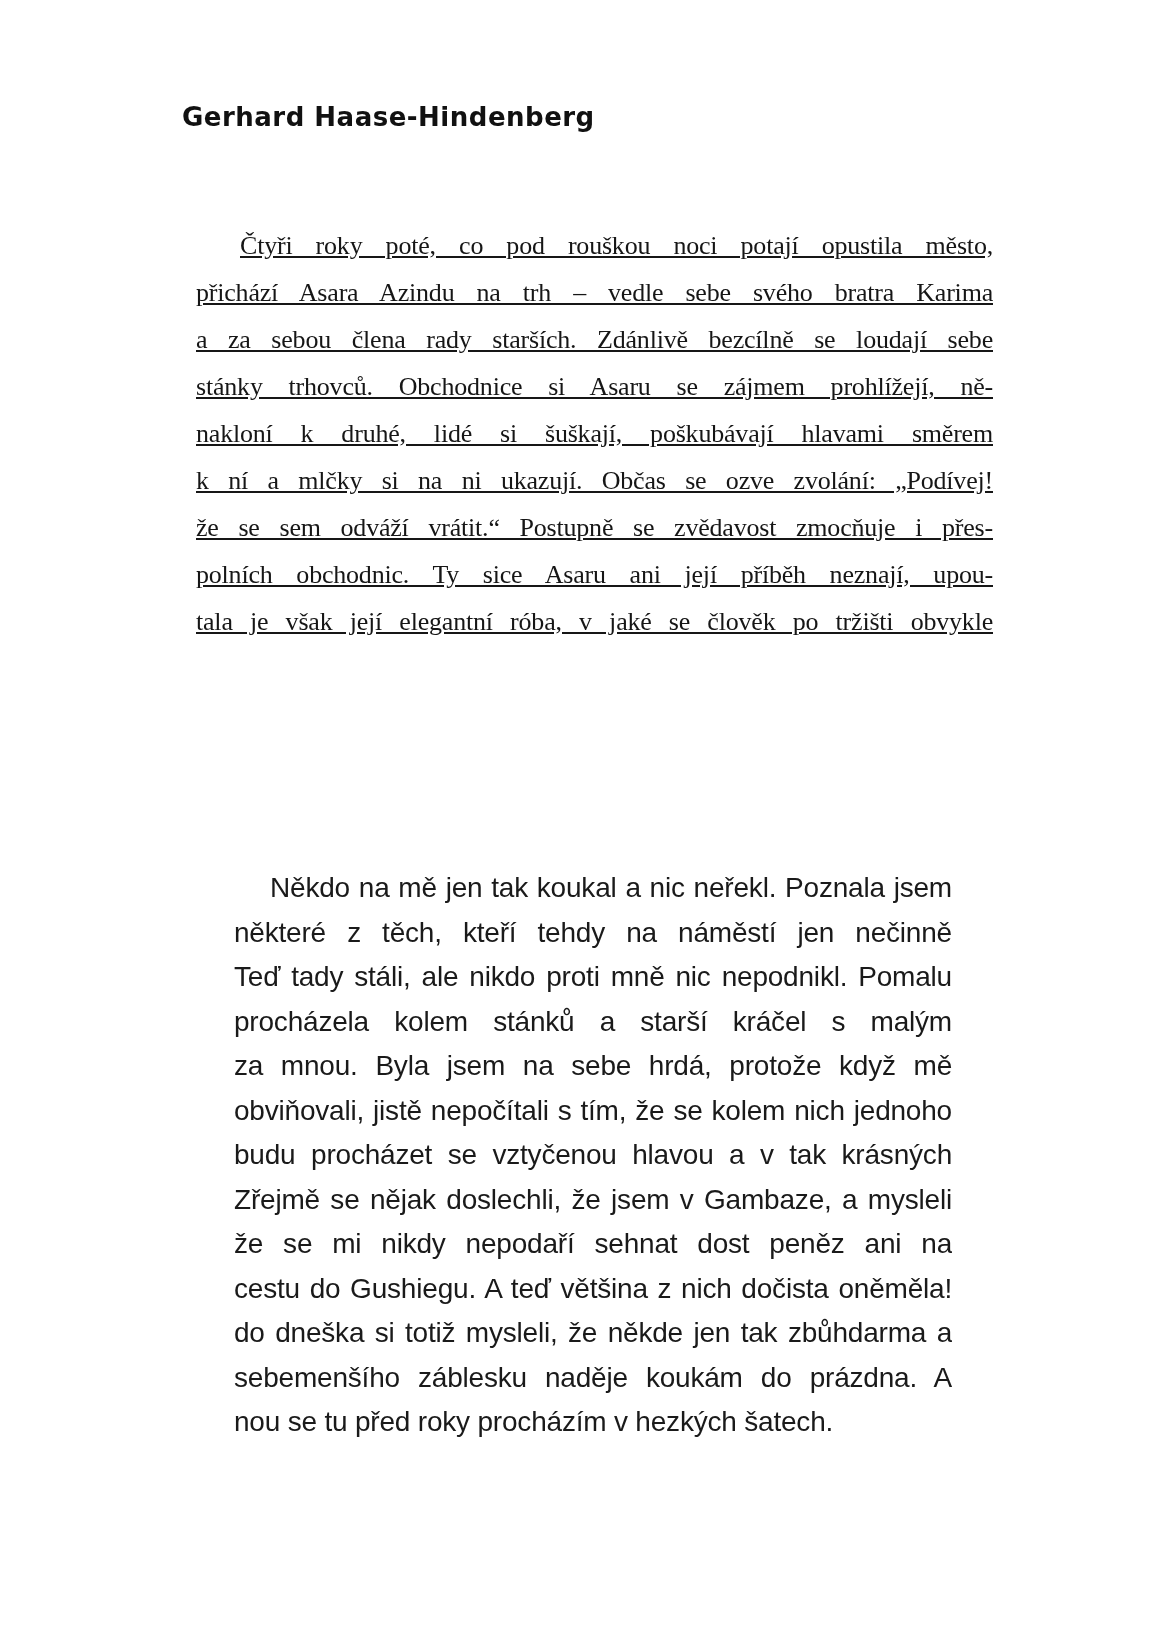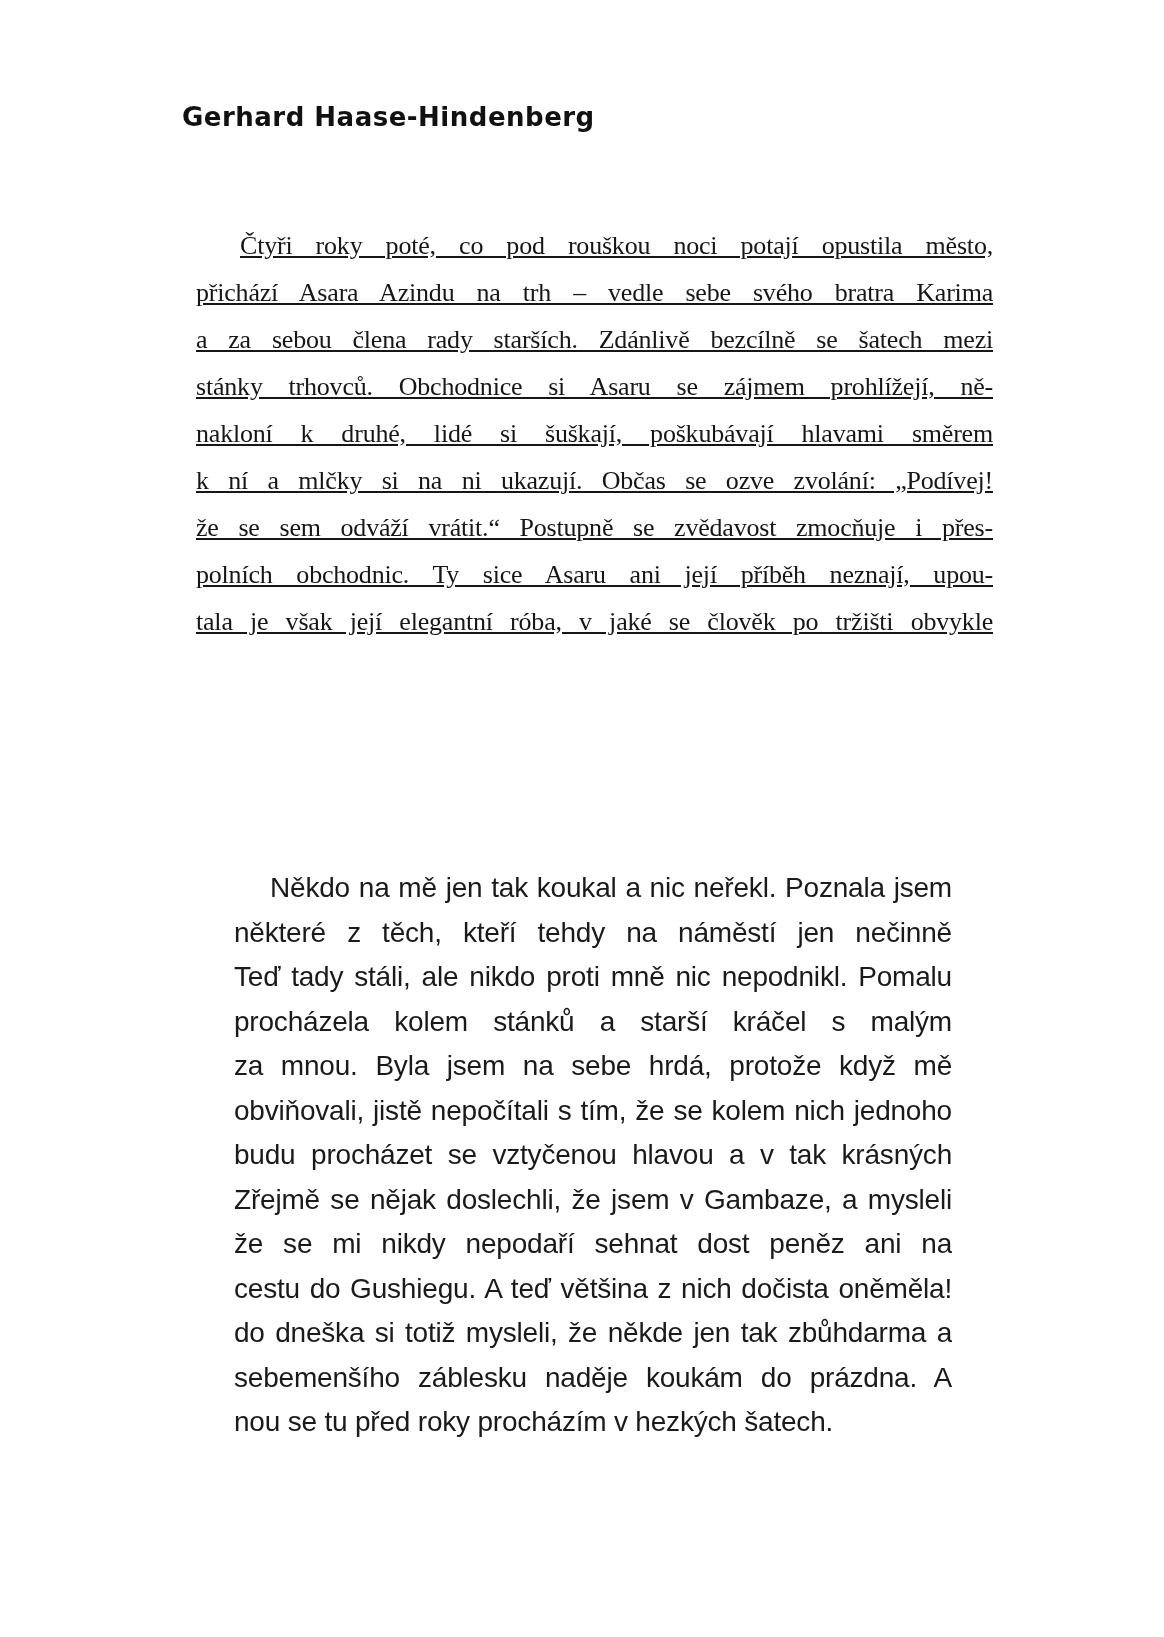--- a/index.html
+++ b/index.html
@@ -79,21 +79,21 @@
 </style>
 </head>
 <body>
 
 <div class="page">
   <div class="author">Gerhard Haase-Hindenberg</div>
 
   <div class="narrative">
       <div class="line first">Čtyři roky poté, co pod rouškou noci potají opustila město,</div>
       <div class="line">přichází Asara Azindu na trh – vedle sebe svého bratra Karima</div>
-      <div class="line">a za sebou člena rady starších. Zdánlivě bezcílně se šatech mezi</div>
+      <div class="line">a za sebou člena rady starších. Zdánlivě bezcílně se loudají sebe</div>
       <div class="line">stánky trhovců. Obchodnice si Asaru se zájmem prohlížejí, ně-</div>
       <div class="line">nakloní k druhé, lidé si šuškají, poškubávají hlavami směrem</div>
       <div class="line">k ní a mlčky si na ni ukazují. Občas se ozve zvolání: „Podívej!</div>
       <div class="line">že se sem odváží vrátit.“ Postupně se zvědavost zmocňuje i přes-</div>
       <div class="line">polních obchodnic. Ty sice Asaru ani její příběh neznají, upou-</div>
       <div class="line">tala je však její elegantní róba, v jaké se člověk po tržišti obvykle</div>
     </div>
 
   <div class="quote">
       <div class="line first">Někdo na mě jen tak koukal a nic neřekl. Poznala jsem</div>

